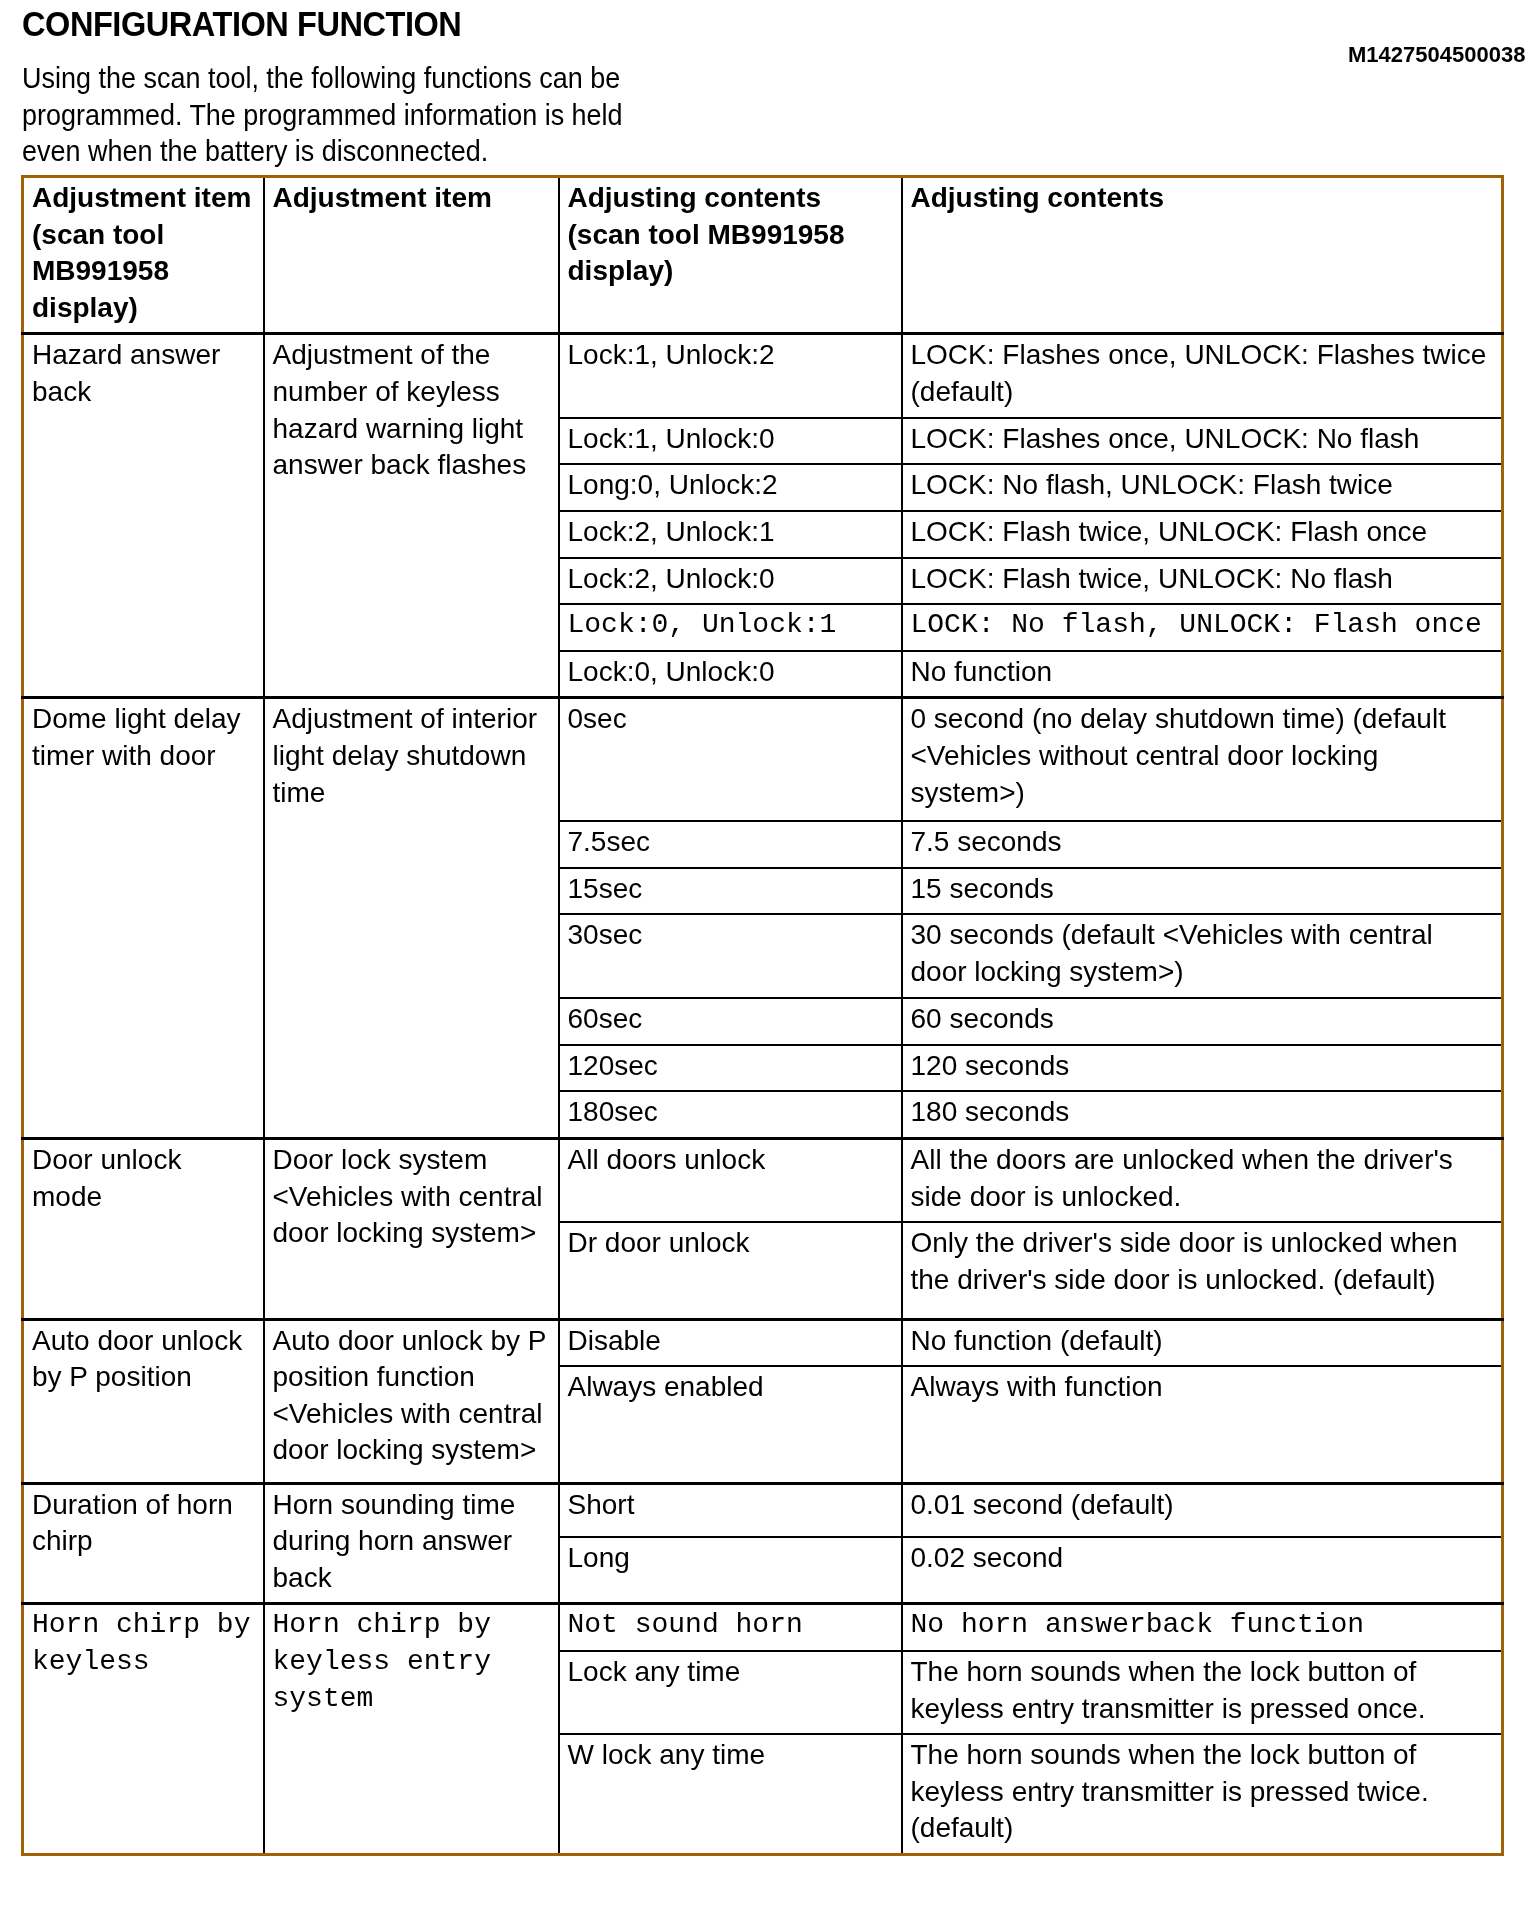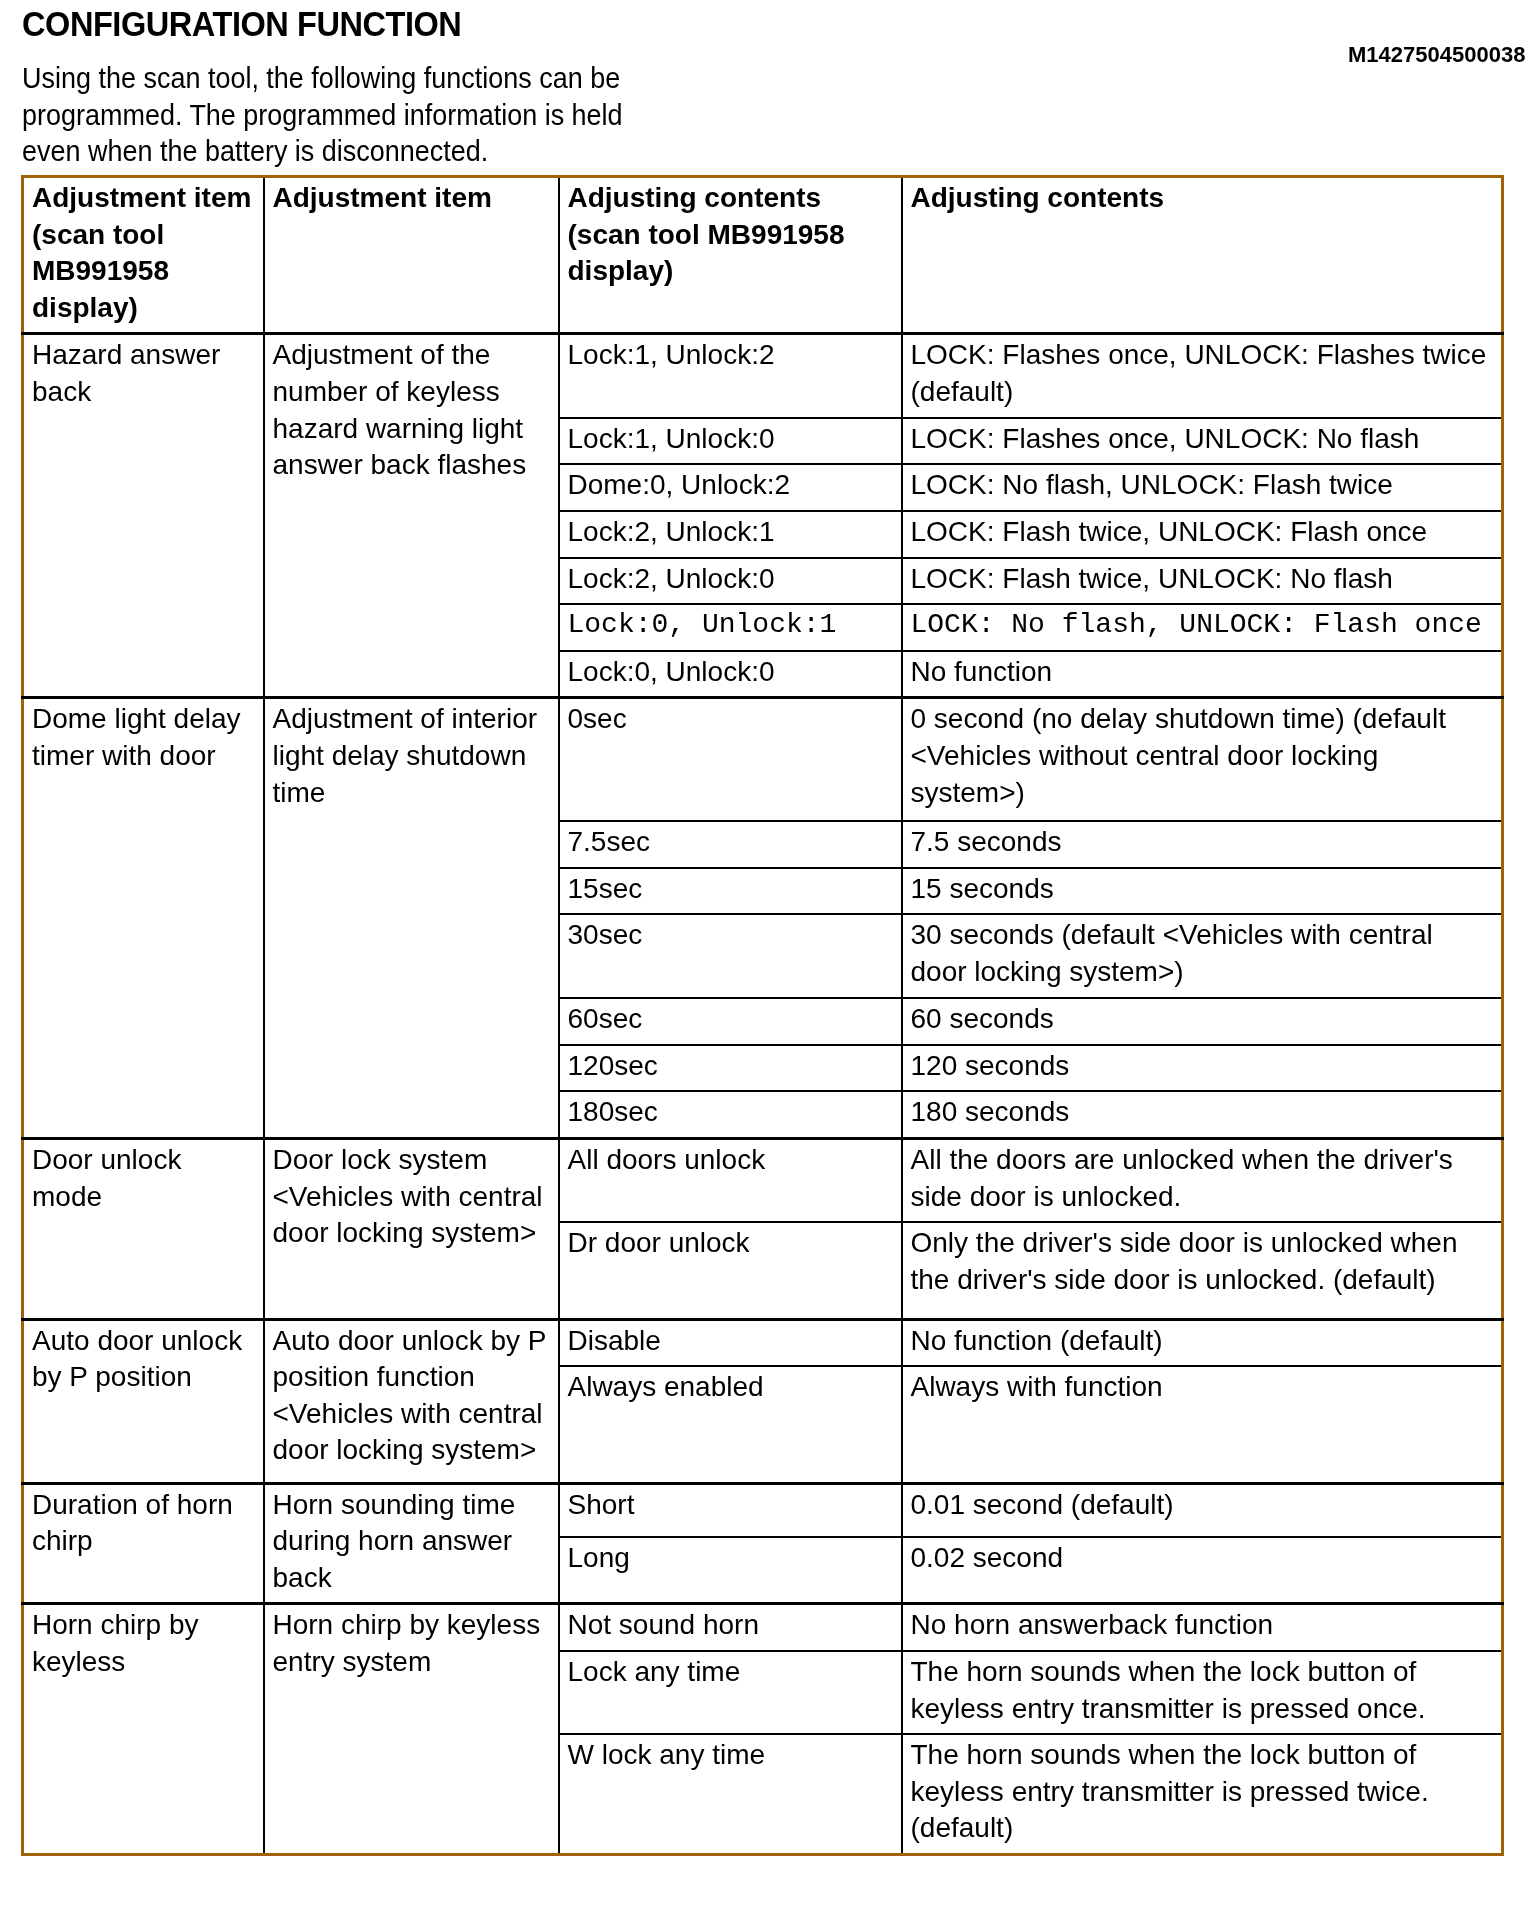--- a/index.html
+++ b/index.html
@@ -66,21 +66,21 @@
         <td rowspan="7">Hazard answer back</td>
         <td rowspan="7">Adjustment of the number of keyless hazard warning light answer back flashes</td>
         <td>Lock:1, Unlock:2</td>
         <td>LOCK: Flashes once, UNLOCK: Flashes twice (default)</td>
       </tr>
       <tr style="height: 39px;">
         <td>Lock:1, Unlock:0</td>
         <td>LOCK: Flashes once, UNLOCK: No flash</td>
       </tr>
       <tr style="height: 38px;">
-        <td>Dome:0, Unlock:2</td>
+        <td>Long:0, Unlock:2</td>
         <td>LOCK: No flash, UNLOCK: Flash twice</td>
       </tr>
       <tr style="height: 38px;">
         <td>Lock:2, Unlock:1</td>
         <td>LOCK: Flash twice, UNLOCK: Flash once</td>
       </tr>
       <tr style="height: 38px;">
         <td>Lock:2, Unlock:0</td>
         <td>LOCK: Flash twice, UNLOCK: No flash</td>
       </tr>
@@ -145,21 +145,21 @@
       <tr class="thick-top" style="height: 39px;">
         <td rowspan="2">Duration of horn chirp</td>
         <td rowspan="2">Horn sounding time during horn answer back</td>
         <td>Short</td>
         <td>0.01 second (default)</td>
       </tr>
       <tr style="height: 59px;">
         <td>Long</td>
         <td>0.02 second</td>
       </tr>
-      <tr class="thick-top" style="height: 39px;">
+      <tr class="thick-top" style="height: 39px; font-family: Liberation Mono, monospace;">
         <td rowspan="3">Horn chirp by keyless</td>
         <td rowspan="3">Horn chirp by keyless entry system</td>
         <td>Not sound horn</td>
         <td>No horn answerback function</td>
       </tr>
       <tr style="height: 68px;">
         <td>Lock any time</td>
         <td>The horn sounds when the lock button of keyless entry transmitter is pressed once.</td>
       </tr>
       <tr style="height: 97px;">

